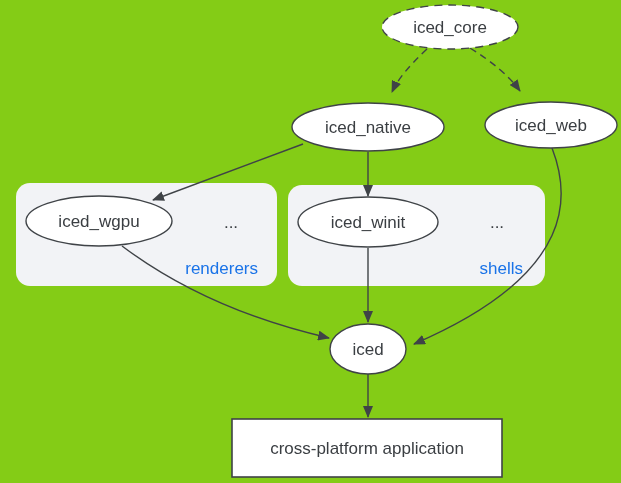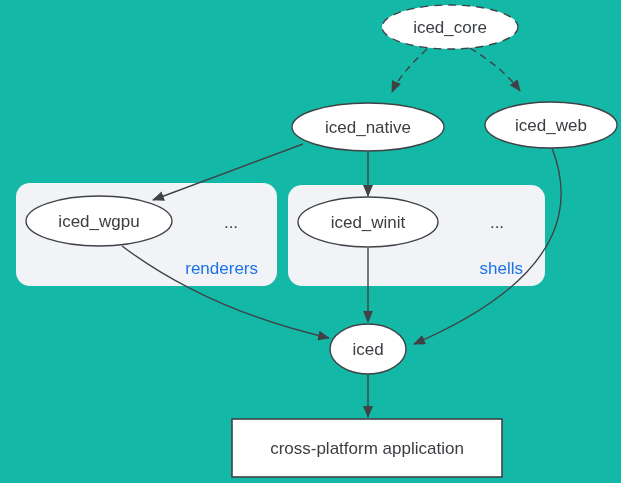--- a/index.html
+++ b/index.html
@@ -5,21 +5,21 @@
   html, body {
     margin: 0;
     padding: 0;
     background: #ffffff;
     font-family: "Liberation Sans", sans-serif;
   }
   .canvas {
     position: relative;
     width: 621px;
     height: 483px;
-    background: #14b8a6;
+    background: #84cc16;
     overflow: hidden;
   }
   svg { display: block; }
 
   .group-box {
     fill: #f2f3f6;
     stroke: none;
   }
   .node-ellipse {
     fill: #ffffff;

